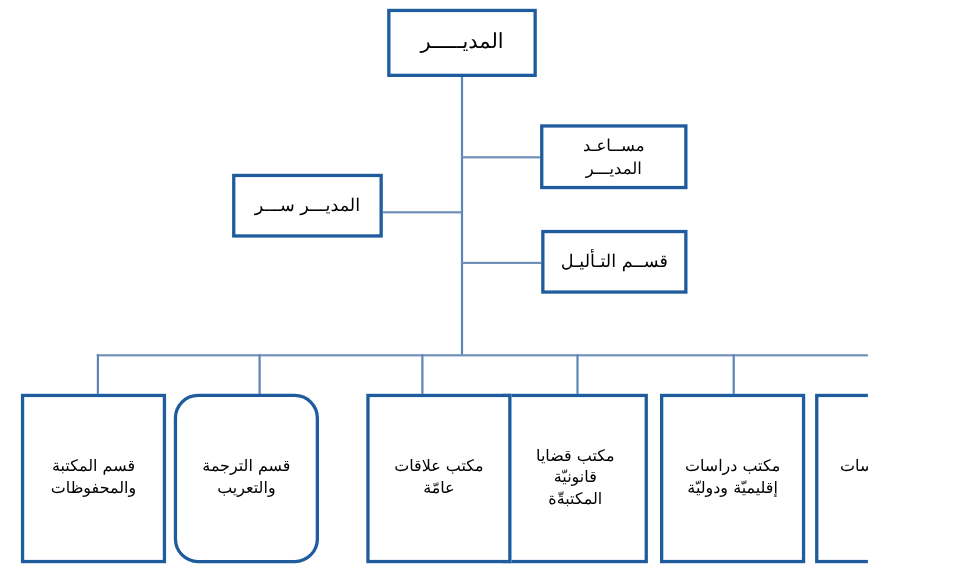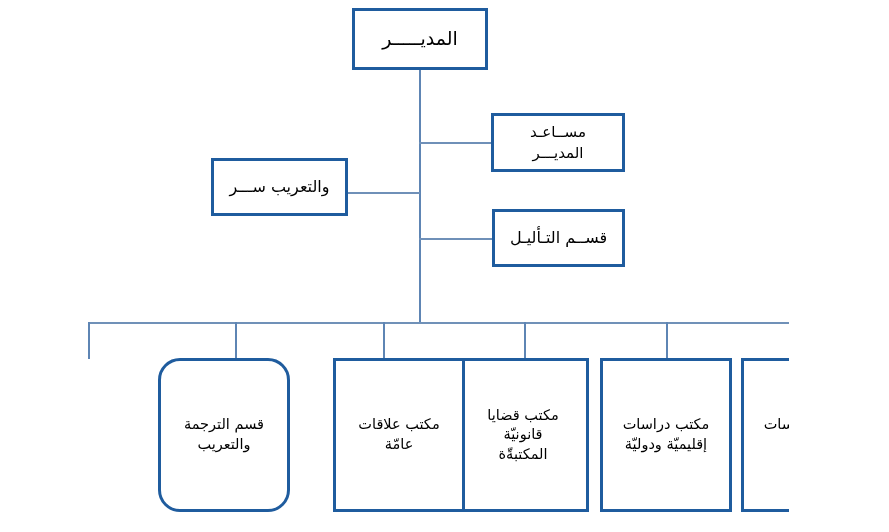--- a/index.html
+++ b/index.html
@@ -129,21 +129,21 @@
   <div class="node" id="node-director">
     <span class="node-label">المديـــــر</span>
   </div>
 
   <div class="node" id="node-deputy-director">
     <span class="node-label">مســاعـد
 المديـــر</span>
   </div>
 
   <div class="node" id="node-secretariat">
-    <span class="node-label">والتعريب ســـر</span>
+    <span class="node-label">المديـــر ســـر</span>
   </div>
 
   <div class="node" id="node-analysis">
     <span class="node-label">قســم التـأليـل</span>
   </div>
 
   <div class="node node-bottom" id="node-national-studies">
     <span class="node-label">مكتب دراسات
 وطنيّة</span>
   </div>
@@ -162,14 +162,18 @@
   <div class="node node-bottom" id="node-public-relations">
     <span class="node-label">مكتب علاقات
 عامّة</span>
   </div>
 
   <div class="node node-bottom" id="node-translation">
     <span class="node-label">قسم الترجمة
 والتعريب</span>
   </div>
 
+  <div class="node node-bottom" id="node-library-archives">
+    <span class="node-label">قسم المكتبة
+والمحفوظات</span>
+  </div>
 
 </div>
 
 </body></html>

